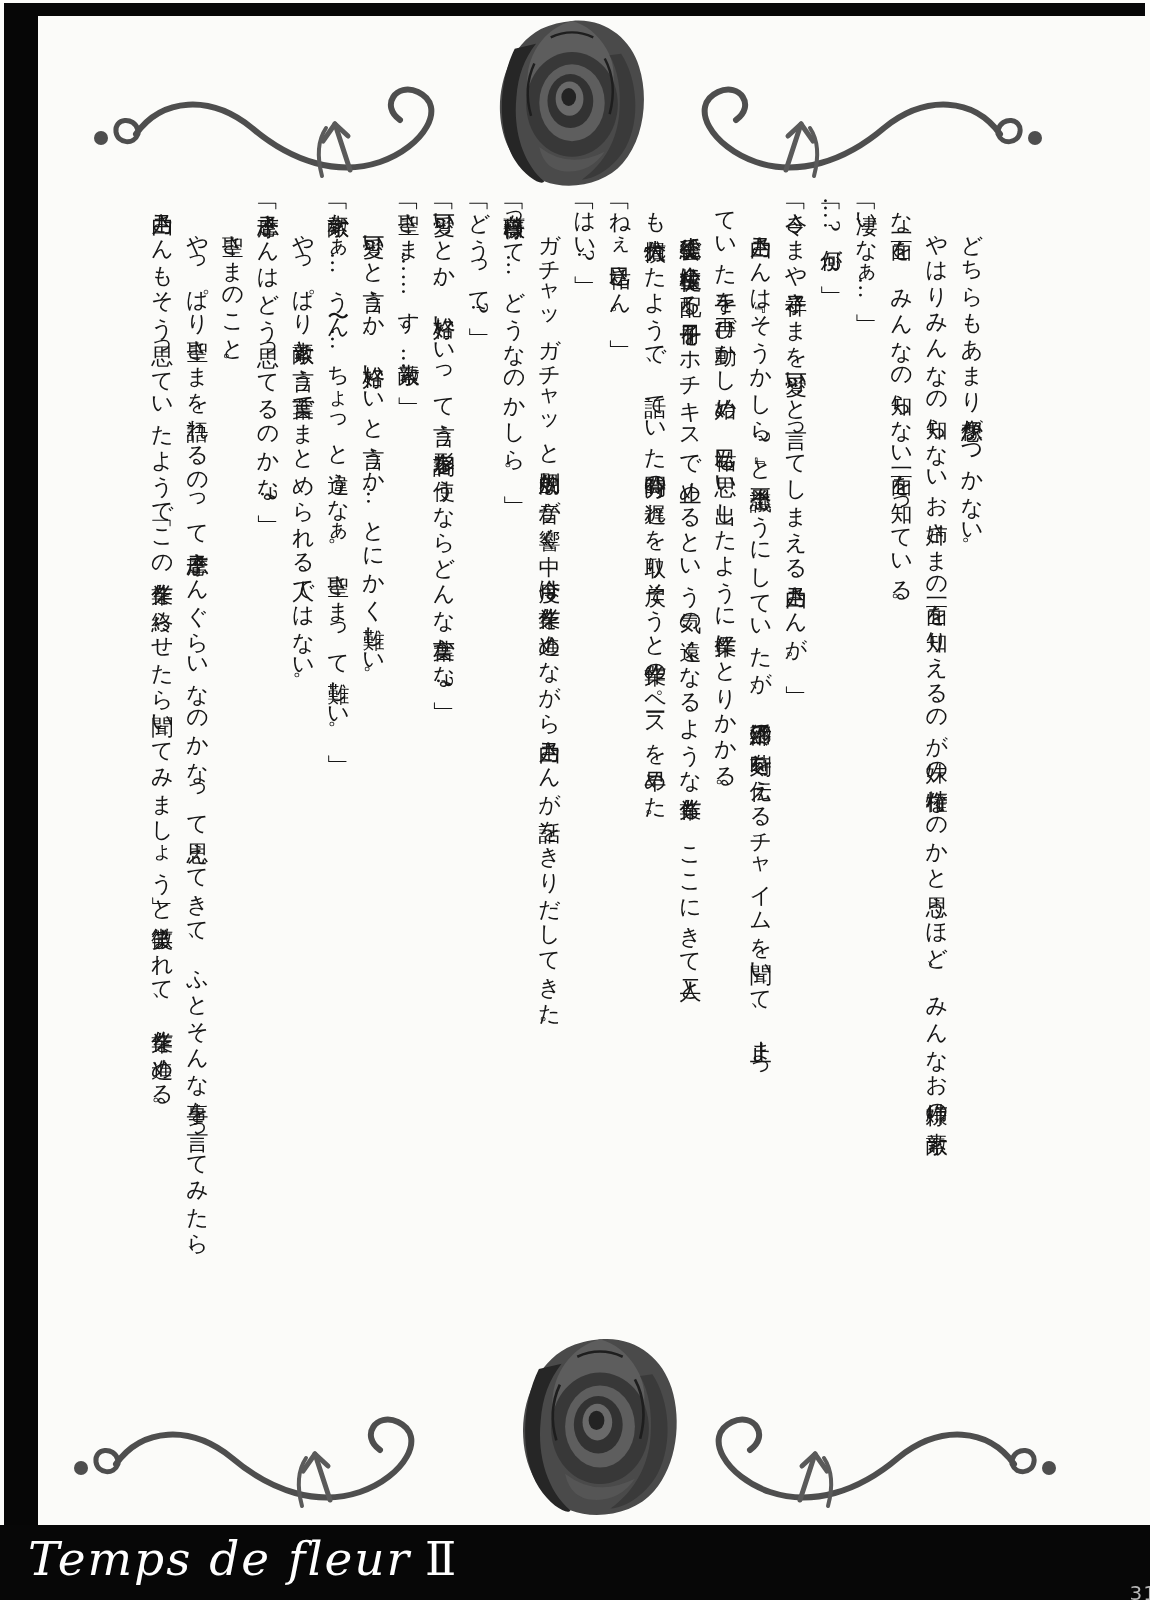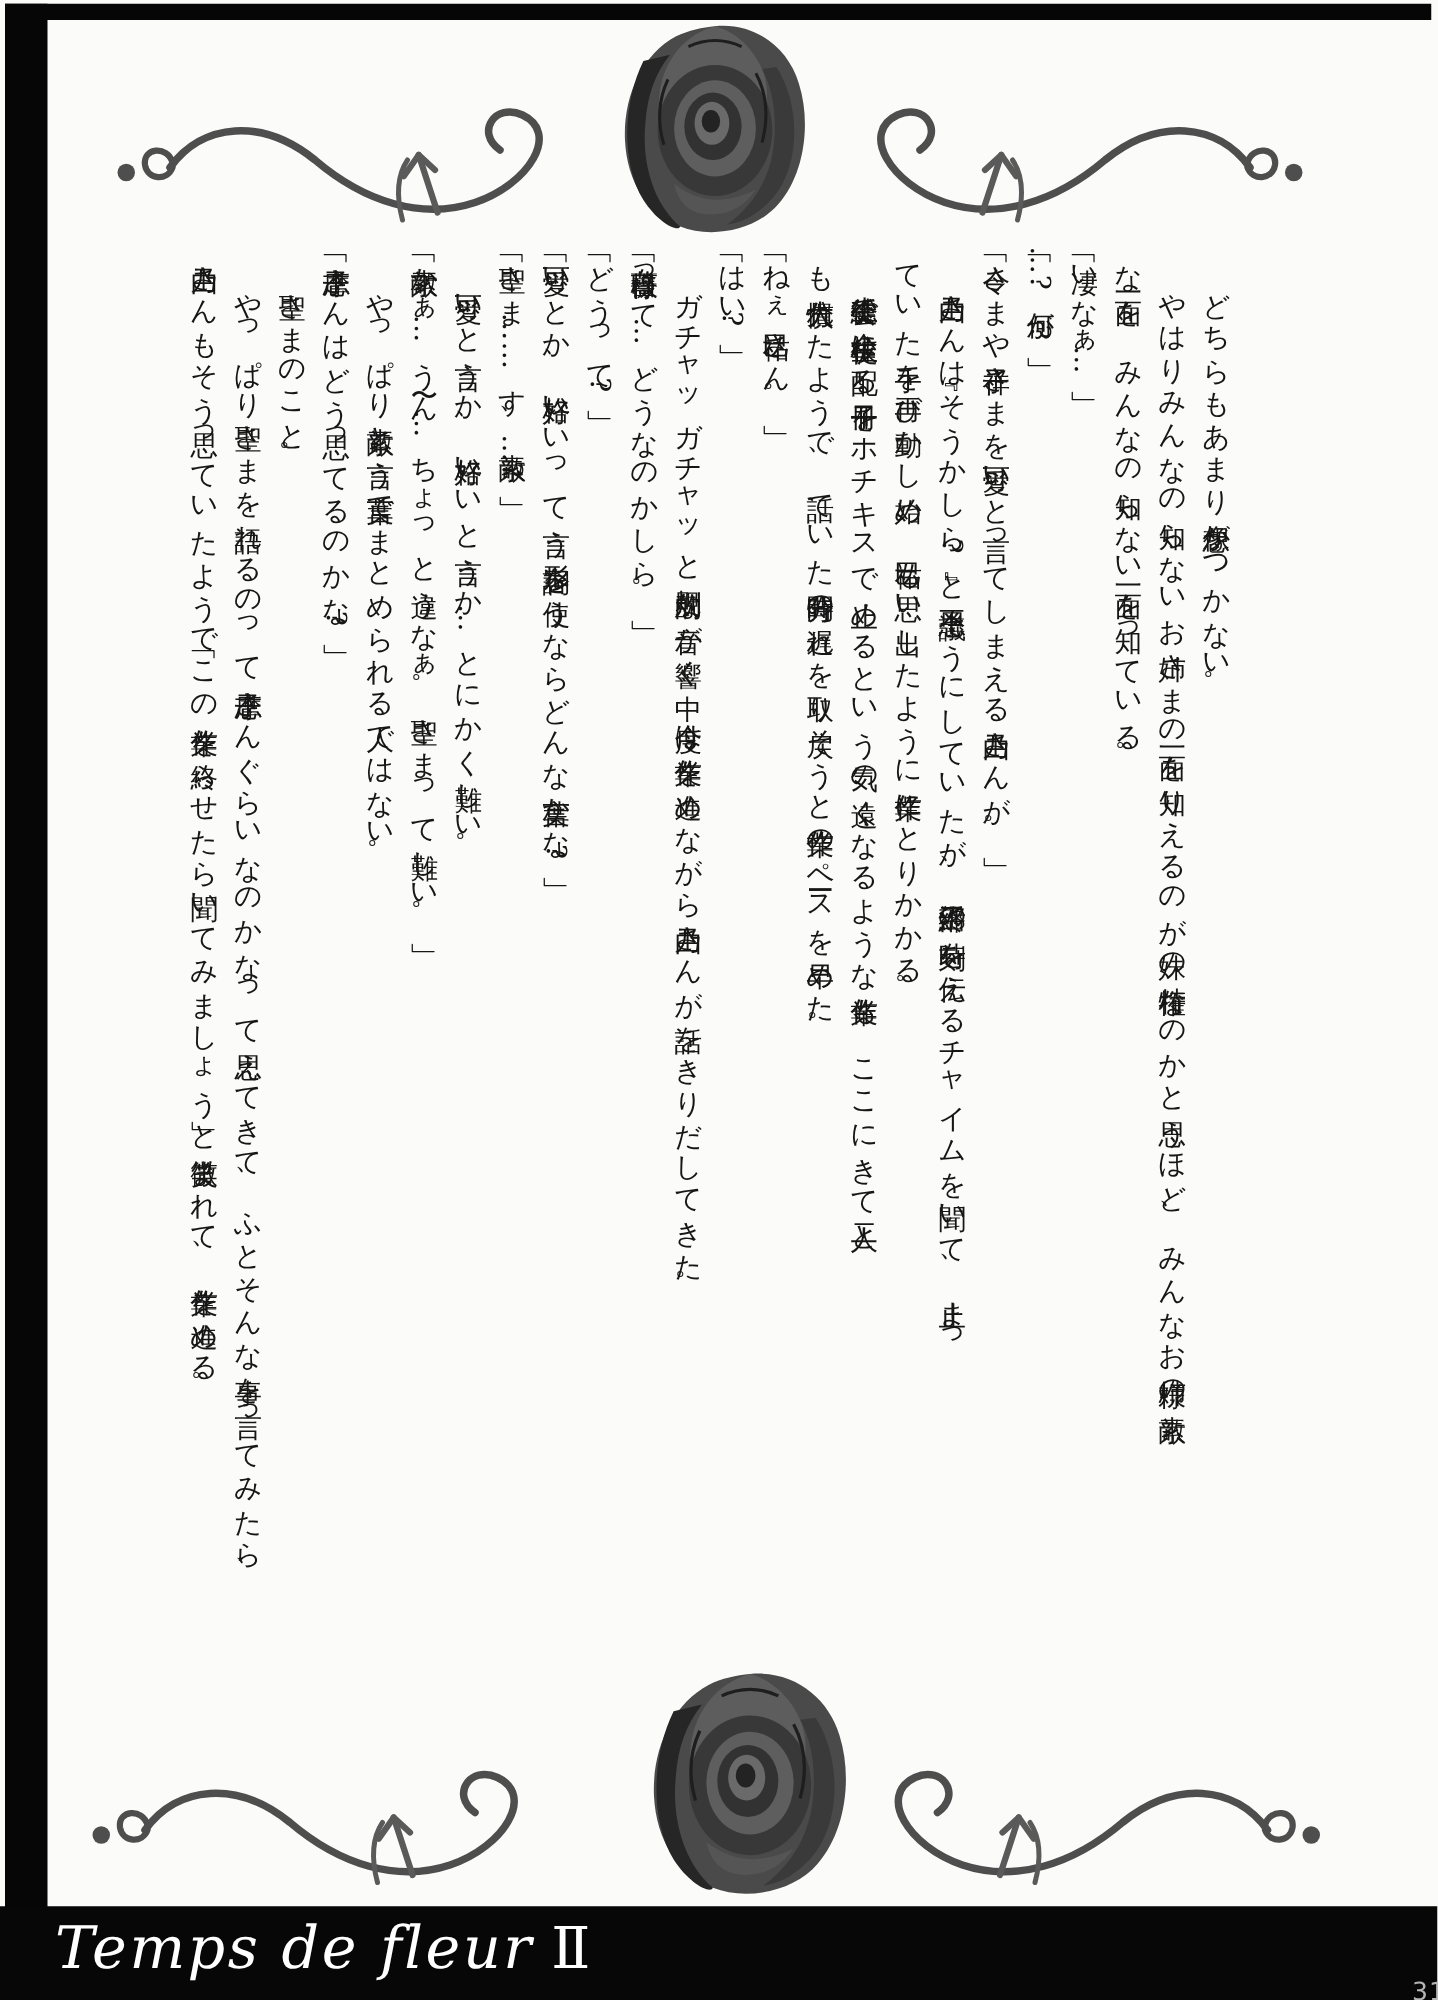--- a/index.html
+++ b/index.html
@@ -35,21 +35,20 @@
   .text-block .col.indent{text-indent:23px;}
   
   .footer{
     position:absolute;left:0;top:1525px;width:1150px;height:75px;
     background:#070707;color:#ffffff;
   }
   .footer .title{
     position:absolute;left:28px;top:6px;
     font-style:italic;font-size:47px;letter-spacing:2px;
     font-family:"DejaVu Serif","Liberation Serif",serif;
-    margin-left:16px;
   }
   .footer .volume{
     font-style:normal;font-size:46px;letter-spacing:0;margin-left:14px;
   }
   .footer .page-number{
     position:absolute;right:-7px;bottom:-5px;
     color:#b5b5b5;font-size:20px;letter-spacing:1px;
     font-family:"DejaVu Sans","Liberation Sans",sans-serif;
   }
 </style>

